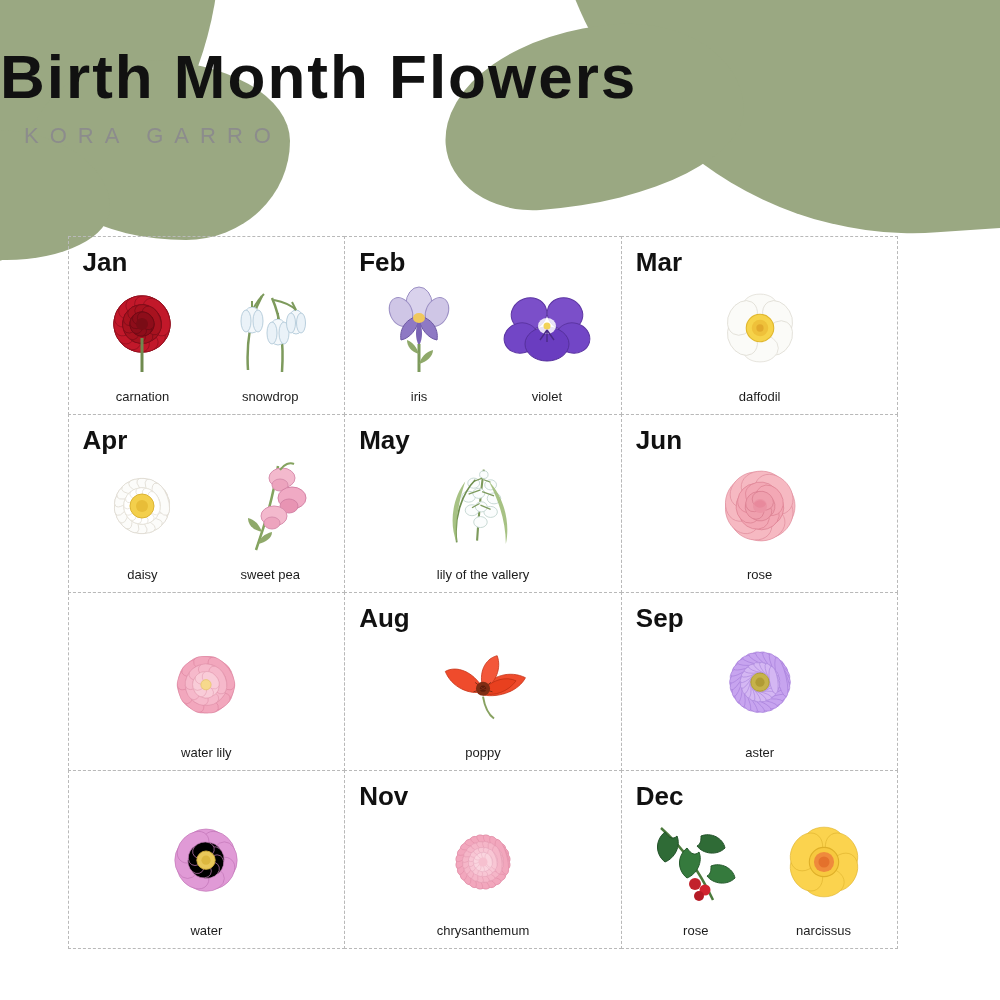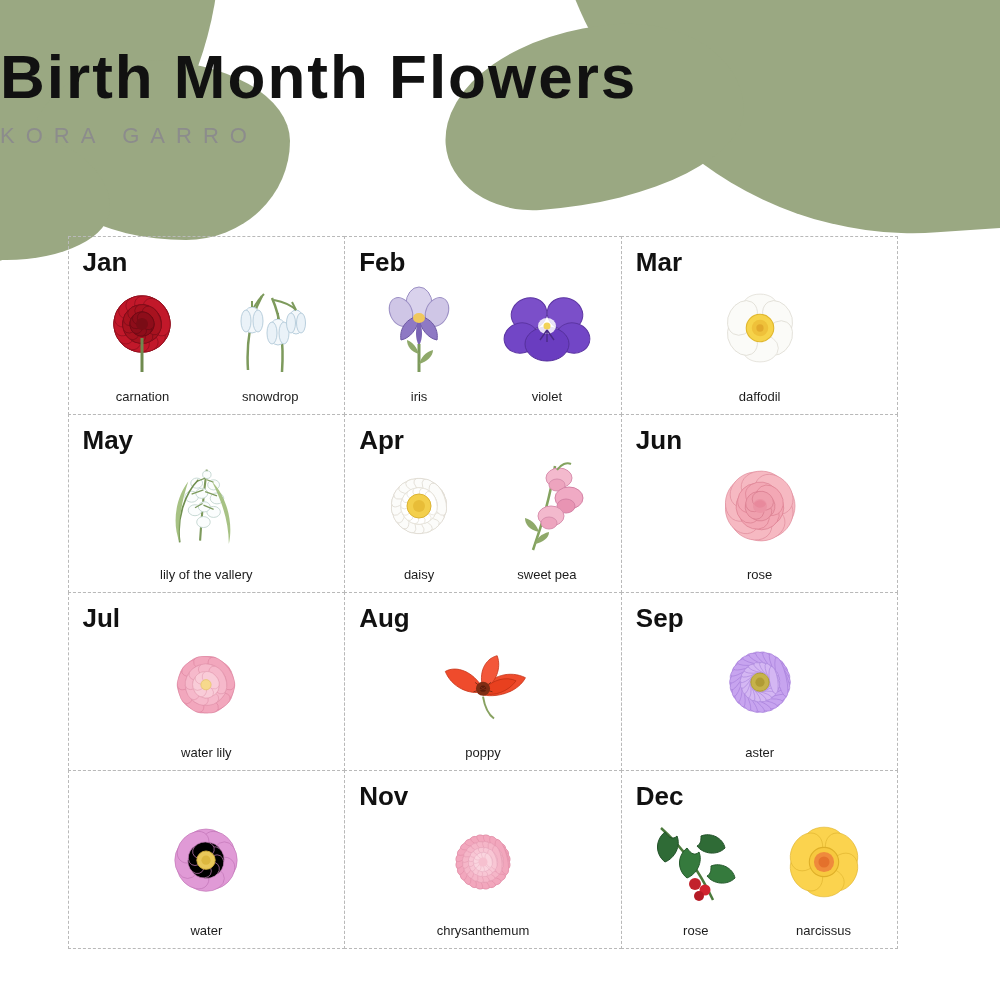--- a/index.html
+++ b/index.html
@@ -81,20 +81,21 @@
     color: #111111;
     line-height: 1.05;
     margin: 0;
   }
   .subtitle {
     margin-top: 14px;
     font-size: 22px;
     letter-spacing: 11px;
     color: #8c8c8c;
     font-weight: 400;
+    padding-left: 24px;
   }
 
   
   .grid {
     position: absolute;
     top: 236px;
     left: 68px;
     width: 830px;
     height: 712px;
     display: grid;
@@ -295,56 +296,20 @@
     <circle cx="60" cy="48" r="15" fill="#f6d34a" stroke="#e0b72e" stroke-width="1.2"></circle>
     <circle cx="60" cy="48" r="9" fill="#efc13a"></circle>
     <circle cx="60" cy="48" r="4" fill="#e2a92c"></circle>
   </svg>
           </div>
           <div class="flower-name">daffodil</div>
         </div>
       </div>
     </div>
     <div class="cell">
-      <div class="month-label">May</div>
-      <div class="flowers">
-        <div class="flower">
-          <div class="art">
-            <svg width="130" height="110" viewBox="0 0 130 110">
-    <path d="M66 12 C62 40 60 66 58 96" stroke="#7d9a5c" stroke-width="2.5" fill="none"></path>
-    <g fill="#fbfdfd" stroke="#bfd3cd" stroke-width="1">
-      <ellipse cx="54" cy="28" rx="7" ry="6"></ellipse>
-      <ellipse cx="74" cy="30" rx="7" ry="6"></ellipse>
-      <ellipse cx="48" cy="44" rx="8" ry="6.5"></ellipse>
-      <ellipse cx="78" cy="46" rx="8" ry="6.5"></ellipse>
-      <ellipse cx="60" cy="40" rx="7" ry="6"></ellipse>
-      <ellipse cx="52" cy="60" rx="8" ry="6.5"></ellipse>
-      <ellipse cx="74" cy="62" rx="8" ry="6.5"></ellipse>
-      <ellipse cx="63" cy="56" rx="7" ry="6"></ellipse>
-      <ellipse cx="62" cy="74" rx="8" ry="6.5"></ellipse>
-      <ellipse cx="66" cy="18" rx="5" ry="4.5"></ellipse>
-    </g>
-    <g stroke="#7d9a5c" stroke-width="1.4" fill="none">
-      <path d="M64 22 L54 26"></path>
-                <path d="M66 24 L74 27"></path>
-      <path d="M62 36 L48 41"></path>
-                <path d="M64 38 L78 43"></path>
-      <path d="M61 52 L52 57"></path>
-                <path d="M62 54 L74 59"></path>
-    </g>
-    <path d="M34 98 C30 70 40 40 56 24" stroke="#6f8f4f" stroke-width="2" fill="none"></path>
-    <path d="M34 98 C24 74 30 44 44 26 C36 50 32 74 34 98 Z" fill="#9dbb77" opacity="0.9"></path>
-    <path d="M92 100 C98 72 88 42 72 26 C84 50 92 74 92 100 Z" fill="#9dbb77" opacity="0.9"></path>
-  </svg>
-          </div>
-          <div class="flower-name">lily of the vallery</div>
-        </div>
-      </div>
-    </div>
-    <div class="cell">
       <div class="month-label">Apr</div>
       <div class="flowers">
         <div class="flower">
           <div class="art">
             <svg width="110" height="96" viewBox="0 0 110 96">
     <ellipse cx="75.0" cy="48.0" rx="17" ry="7" fill="#fcfcfa" stroke="#ddd9cf" stroke-width="0.7" transform="rotate(90.0 75.0 48.0)"></ellipse>
               <ellipse cx="73.8" cy="54.8" rx="17" ry="7" fill="#fcfcfa" stroke="#ddd9cf" stroke-width="0.7" transform="rotate(110.0 73.8 54.8)"></ellipse>
               <ellipse cx="70.3" cy="60.9" rx="17" ry="7" fill="#fcfcfa" stroke="#ddd9cf" stroke-width="0.7" transform="rotate(130.0 70.3 60.9)"></ellipse>
               <ellipse cx="65.0" cy="65.3" rx="17" ry="7" fill="#fcfcfa" stroke="#ddd9cf" stroke-width="0.7" transform="rotate(150.0 65.0 65.3)"></ellipse>
               <ellipse cx="58.5" cy="67.7" rx="17" ry="7" fill="#fcfcfa" stroke="#ddd9cf" stroke-width="0.7" transform="rotate(170.0 58.5 67.7)"></ellipse>
@@ -400,20 +365,56 @@
     <path d="M44 74 C34 72 30 66 30 60 C38 62 42 68 44 74 Z" fill="#8fa96a"></path>
     <path d="M40 86 C48 84 54 80 54 74 C46 76 42 80 40 86 Z" fill="#8fa96a"></path>
     <path d="M62 12 C66 6 72 4 76 6" stroke="#84a35f" stroke-width="2" fill="none"></path>
   </svg>
           </div>
           <div class="flower-name">sweet pea</div>
         </div>
       </div>
     </div>
     <div class="cell">
+      <div class="month-label">May</div>
+      <div class="flowers">
+        <div class="flower">
+          <div class="art">
+            <svg width="130" height="110" viewBox="0 0 130 110">
+    <path d="M66 12 C62 40 60 66 58 96" stroke="#7d9a5c" stroke-width="2.5" fill="none"></path>
+    <g fill="#fbfdfd" stroke="#bfd3cd" stroke-width="1">
+      <ellipse cx="54" cy="28" rx="7" ry="6"></ellipse>
+      <ellipse cx="74" cy="30" rx="7" ry="6"></ellipse>
+      <ellipse cx="48" cy="44" rx="8" ry="6.5"></ellipse>
+      <ellipse cx="78" cy="46" rx="8" ry="6.5"></ellipse>
+      <ellipse cx="60" cy="40" rx="7" ry="6"></ellipse>
+      <ellipse cx="52" cy="60" rx="8" ry="6.5"></ellipse>
+      <ellipse cx="74" cy="62" rx="8" ry="6.5"></ellipse>
+      <ellipse cx="63" cy="56" rx="7" ry="6"></ellipse>
+      <ellipse cx="62" cy="74" rx="8" ry="6.5"></ellipse>
+      <ellipse cx="66" cy="18" rx="5" ry="4.5"></ellipse>
+    </g>
+    <g stroke="#7d9a5c" stroke-width="1.4" fill="none">
+      <path d="M64 22 L54 26"></path>
+                <path d="M66 24 L74 27"></path>
+      <path d="M62 36 L48 41"></path>
+                <path d="M64 38 L78 43"></path>
+      <path d="M61 52 L52 57"></path>
+                <path d="M62 54 L74 59"></path>
+    </g>
+    <path d="M34 98 C30 70 40 40 56 24" stroke="#6f8f4f" stroke-width="2" fill="none"></path>
+    <path d="M34 98 C24 74 30 44 44 26 C36 50 32 74 34 98 Z" fill="#9dbb77" opacity="0.9"></path>
+    <path d="M92 100 C98 72 88 42 72 26 C84 50 92 74 92 100 Z" fill="#9dbb77" opacity="0.9"></path>
+  </svg>
+          </div>
+          <div class="flower-name">lily of the vallery</div>
+        </div>
+      </div>
+    </div>
+    <div class="cell">
       <div class="month-label">Jun</div>
       <div class="flowers">
         <div class="flower">
           <div class="art">
             <svg width="110" height="100" viewBox="0 0 110 100">
     <ellipse cx="73.0" cy="50.0" rx="22" ry="17" fill="#f6b9c2" stroke="#e18f9e" stroke-width="0.7" transform="rotate(90.0 73.0 50.0)"></ellipse>
               <ellipse cx="68.8" cy="61.6" rx="22" ry="17" fill="#f6b9c2" stroke="#e18f9e" stroke-width="0.7" transform="rotate(130.0 68.8 61.6)"></ellipse>
               <ellipse cx="58.1" cy="67.7" rx="22" ry="17" fill="#f6b9c2" stroke="#e18f9e" stroke-width="0.7" transform="rotate(170.0 58.1 67.7)"></ellipse>
               <ellipse cx="46.0" cy="65.6" rx="22" ry="17" fill="#f6b9c2" stroke="#e18f9e" stroke-width="0.7" transform="rotate(210.0 46.0 65.6)"></ellipse>
               <ellipse cx="38.1" cy="56.2" rx="22" ry="17" fill="#f6b9c2" stroke="#e18f9e" stroke-width="0.7" transform="rotate(250.0 38.1 56.2)"></ellipse>
@@ -435,21 +436,20 @@
               <ellipse cx="57.8" cy="44.7" rx="11" ry="9" fill="#efa0ae" stroke="#d97d8f" stroke-width="0.7" transform="rotate(388.0 57.8 44.7)"></ellipse>
     <circle cx="55" cy="50" r="7" fill="#eb94a5"></circle>
     <path d="M49 48 C52 43 58 43 61 48 C58 53 52 53 49 48 Z" fill="#e8899c"></path>
   </svg>
           </div>
           <div class="flower-name">rose</div>
         </div>
       </div>
     </div>
     <div class="cell">
-      <div class="month-label">Jul</div>
       <div class="flowers">
         <div class="flower">
           <div class="art">
             <svg width="150" height="110" viewBox="0 0 150 110">
     <ellipse cx="101.0" cy="56.0" rx="26" ry="12" fill="#f2a7bd" stroke="#da7f9b" stroke-width="0.7" transform="rotate(90.0 101.0 56.0)"></ellipse>
               <ellipse cx="96.0" cy="71.3" rx="26" ry="12" fill="#f2a7bd" stroke="#da7f9b" stroke-width="0.7" transform="rotate(126.0 96.0 71.3)"></ellipse>
               <ellipse cx="83.0" cy="80.7" rx="26" ry="12" fill="#f2a7bd" stroke="#da7f9b" stroke-width="0.7" transform="rotate(162.0 83.0 80.7)"></ellipse>
               <ellipse cx="67.0" cy="80.7" rx="26" ry="12" fill="#f2a7bd" stroke="#da7f9b" stroke-width="0.7" transform="rotate(198.0 67.0 80.7)"></ellipse>
               <ellipse cx="54.0" cy="71.3" rx="26" ry="12" fill="#f2a7bd" stroke="#da7f9b" stroke-width="0.7" transform="rotate(234.0 54.0 71.3)"></ellipse>
               <ellipse cx="49.0" cy="56.0" rx="26" ry="12" fill="#f2a7bd" stroke="#da7f9b" stroke-width="0.7" transform="rotate(270.0 49.0 56.0)"></ellipse>

